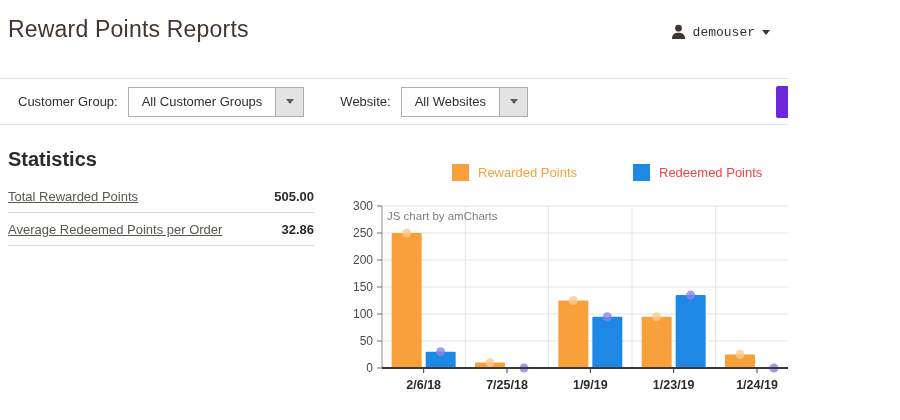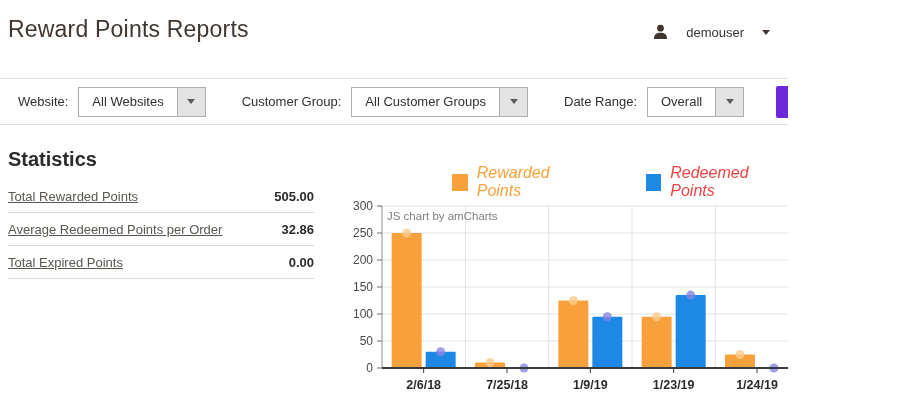--- a/index.html
+++ b/index.html
@@ -2,21 +2,21 @@
 <html><head>
 <meta charset="utf-8">
 <style>
   * { box-sizing: border-box; margin: 0; padding: 0; }
   html,body { background:#fff; }
   body { font-family:"Liberation Sans", sans-serif; }
   .page { position:relative; width:788px; height:420px; background:#fff; overflow:hidden; }
 
   
   .page-title { position:absolute; left:8px; top:16px; font-size:23px; font-weight:400; color:#41362f; letter-spacing:.2px; }
-  .user-menu { position:absolute; right:18px; top:24px; display:flex; align-items:center; gap:18px; cursor:pointer; }
+  .user-menu { position:absolute; right:18px; top:24px; display:flex; align-items:center; gap:7px; cursor:pointer;font-family:Liberation Mono, monospace; }
   .user-menu .uname { font-size:13px; color:#333; }
   .caret-down { width:0; height:0; border-left:4px solid transparent; border-right:4px solid transparent; border-top:5px solid #41362f; }
 
   
   .filter-bar { position:absolute; left:0; top:78px; width:900px; height:47px;
     border-top:1px solid #e0e0e0; border-bottom:1px solid #e0e0e0;
     display:flex; align-items:center; padding-left:18px; background:#fff; }
   .filter-group { display:flex; align-items:center; margin-right:36px; }
   .filter-group .flabel { font-size:13px; color:#303030; margin-right:10px; white-space:nowrap; }
   .select-box { display:flex; align-items:stretch; border:1px solid #adadad; height:30px; background:#fff; cursor:pointer; }
@@ -32,21 +32,21 @@
   .stats h2 { font-size:20px; font-weight:bold; color:#2b2b2b; margin-bottom:9px; }
   .stat-row { display:flex; justify-content:space-between; align-items:center;
     padding:9px 0 8px 0; border-bottom:1px solid #d8d8d8; }
   .stat-row .slabel { font-size:13px; color:#5a5650;text-decoration:underline; }
   .stat-row .svalue { font-size:13px; font-weight:bold; color:#2b2b2b; }
 
   
   .legend { position:absolute; left:452px; top:164px; display:flex; gap:56px; }
   .legend-item { display:flex; align-items:center; gap:9px; cursor:pointer; }
   .legend-item .swatch { width:17px; height:17px; display:inline-block; }
-  .legend-item .llabel { font-size:16px;font-style:italic; }
+  .legend-item .llabel { font-size:13px; }
 
   
   .chart-wrap { position:absolute; left:338px; top:196px; width:556px; height:210px; }
 </style>
 </head>
 <body>
 
 <div class="page">
 
   <h1 class="page-title">Reward Points Reports</h1>
@@ -54,62 +54,49 @@
     <svg width="15" height="16" viewBox="0 0 16 17">
       <circle cx="8" cy="4.4" r="3.6" fill="#41362f"></circle>
       <path d="M1 16 C1 10.8 4 9.2 8 9.2 C12 9.2 15 10.8 15 16 Z" fill="#41362f"></path>
     </svg>
     <span class="uname">demouser</span>
     <span class="caret-down"></span>
   </div>
 
   <div class="filter-bar">
     <div class="filter-group">
-      <span class="flabel">Website:</span>
-      <div class="select-box">
-        <span class="value">All Websites</span>
-        <span class="caret-btn">
-            <span class="caret-down"></span>
-          </span>
-      </div>
-    </div>
-    <div class="filter-group">
       <span class="flabel">Customer Group:</span>
       <div class="select-box">
         <span class="value">All Customer Groups</span>
         <span class="caret-btn">
             <span class="caret-down"></span>
           </span>
       </div>
     </div>
     <div class="filter-group">
-      <span class="flabel">Date Range:</span>
+      <span class="flabel">Website:</span>
       <div class="select-box">
-        <span class="value">Overall</span>
+        <span class="value">All Websites</span>
         <span class="caret-btn">
             <span class="caret-down"></span>
           </span>
       </div>
     </div>
     <button class="refresh-btn">Refresh</button>
   </div>
 
   <section class="stats">
     <h2>Statistics</h2>
     <div class="stat-row">
       <span class="slabel">Total Rewarded Points</span>
       <span class="svalue">505.00</span>
     </div>
     <div class="stat-row">
       <span class="slabel">Average Redeemed Points per Order</span>
       <span class="svalue">32.86</span>
-    </div>
-    <div class="stat-row">
-      <span class="slabel">Total Expired Points</span>
-      <span class="svalue">0.00</span>
     </div>
   </section>
 
   <div class="legend">
     <div class="legend-item">
       <span class="swatch" style="background: rgb(248, 161, 60);"></span>
       <span class="llabel" style="color: rgb(248, 161, 60);">Rewarded Points</span>
     </div>
     <div class="legend-item">
       <span class="swatch" style="background: rgb(30, 136, 229);"></span>

